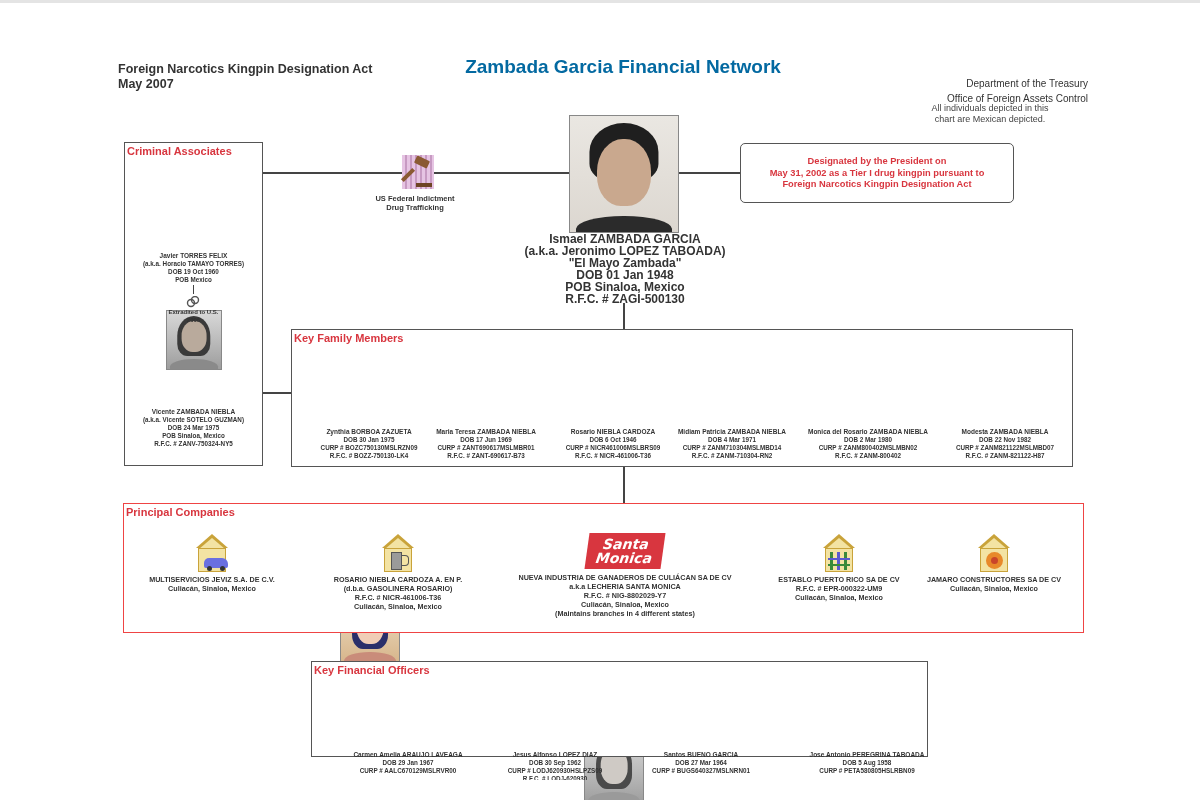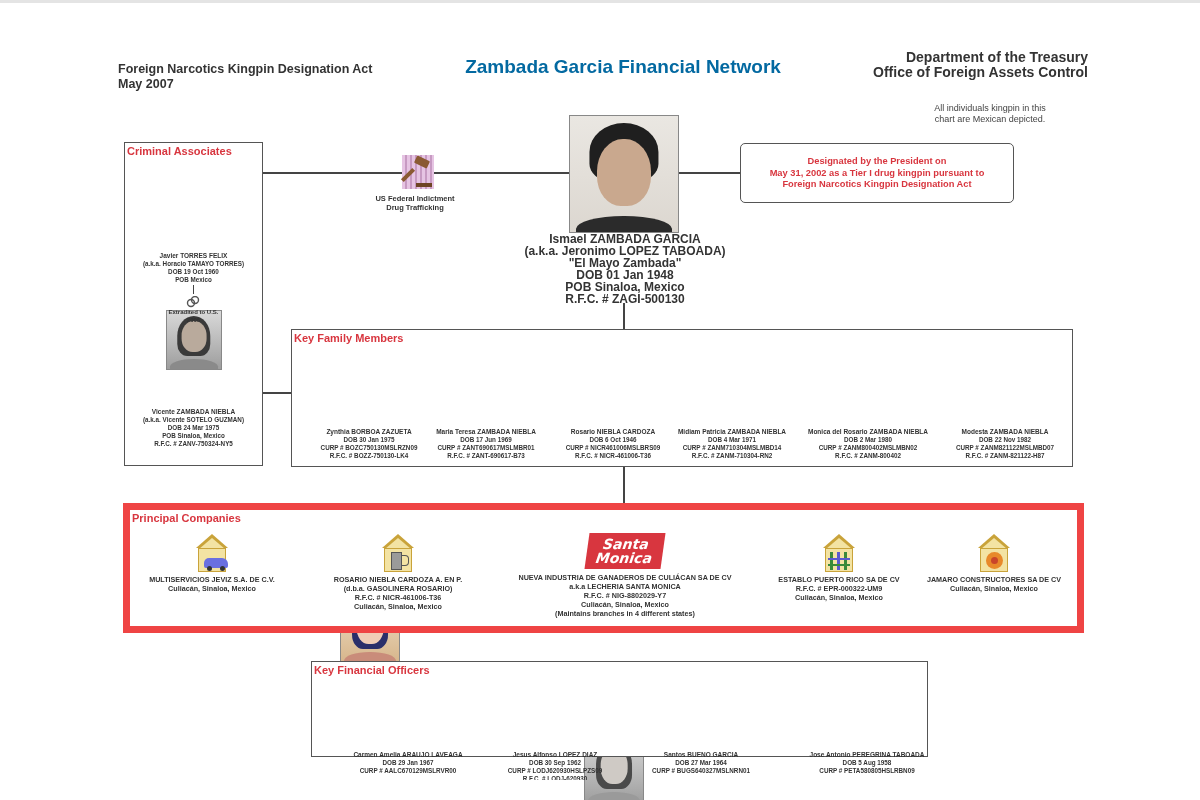--- a/index.html
+++ b/index.html
@@ -2,24 +2,24 @@
 <html><head>
 <meta charset="utf-8">
 <style>
   html, body { margin:0; padding:0; }
   body { width:1200px; height:800px; background:#ffffff; position:relative; overflow:hidden;
          font-family:"Liberation Sans", "DejaVu Sans", sans-serif; color:#222; }
   .topbar { position:absolute; left:0; top:0; width:1200px; height:3px; background:#e4e4e4; }
   .abs { position:absolute; }
   .hdr-left { left:118px; top:62px; font-weight:bold; font-size:12.5px; line-height:15px; color:#333; }
   .title { left:0; width:1200px; top:56px; text-align:center; font-weight:bold; font-size:19px; color:#0369a1; padding-left:46px; box-sizing:border-box; }
-  .hdr-right { right:112px; top:50px; font-weight:bold; font-size:14px; line-height:15px; color:#333; text-align:right; }
+  .hdr-right { right:112px; top:76px; font-weight:normal; font-size:10px; line-height:15px; color:#333; text-align:right; }
   .nationals { left:915px; top:103px; width:150px; text-align:center; font-size:9px; line-height:11px; color:#444; }
   .box { position:absolute; border:1.5px solid #555; background:#fff; box-sizing:border-box; }
-  .box-red { border:7px solid #ef4444; }
+  .box-red { border:1px solid #ef4444; }
   .section-label { position:absolute; left:2px; top:2px; font-weight:bold; font-size:11px; color:#d8363f; }
   .line { position:absolute; background:#444; }
   .photo { border:1px solid #888; background:linear-gradient(180deg,#d9d9d9 0%,#b9b9b9 55%,#9d9d9d 100%); position:relative; overflow:hidden; }
   .photo .face { position:absolute; left:50%; top:18%; width:46%; height:52%; transform:translateX(-50%); border-radius:48% 48% 44% 44%; background:#e6e1dc; }
   .photo .hair { position:absolute; left:50%; top:8%; width:62%; height:70%; transform:translateX(-50%); border-radius:50% 50% 30% 30%; background:#555; }
   .photo .shoulders { position:absolute; left:6%; bottom:-8%; width:88%; height:26%; border-radius:50% 50% 0 0; background:#6a6a6a; }
   .person { position:absolute; text-align:center; font-size:6.3px; line-height:8px; color:#333; font-weight:bold; }
   .person .name { font-size:6.5px; }
   .main-person { position:absolute; left:515px; top:233px; width:220px; text-align:center; font-weight:bold; font-size:12px; line-height:12px; color:#333; }
   .designation { left:740px; top:143px; width:274px; height:60px; border:1.5px solid #555; border-radius:5px; box-sizing:border-box;
@@ -41,21 +41,21 @@
 <div class="abs hdr-left">
   <div>Foreign Narcotics Kingpin Designation Act</div>
   <div>May 2007</div>
 </div>
 <div class="abs title">Zambada Garcia Financial Network</div>
 <div class="abs hdr-right">
   <div>Department of the Treasury</div>
   <div>Office of Foreign Assets Control</div>
 </div>
 <div class="abs nationals">
-  <div>All individuals kingpin in this</div>
+  <div>All individuals depicted in this</div>
   <div>chart are Mexican depicted.</div>
 </div>
 
 <div class="line" style="left:262px; top:172px; width:308px; height:1.5px;"></div>
 <div class="line" style="left:678px; top:172px; width:62px; height:1.5px;"></div>
 <div class="line" style="left:623px; top:303px; width:1.5px; height:27px;"></div>
 <div class="line" style="left:262px; top:392px; width:30px; height:1.5px;"></div>
 <div class="line" style="left:623px; top:466px; width:1.5px; height:72px;"></div>
 
 <div class="abs" style="left:400px; top:153px; width:36px; height:38px;">

